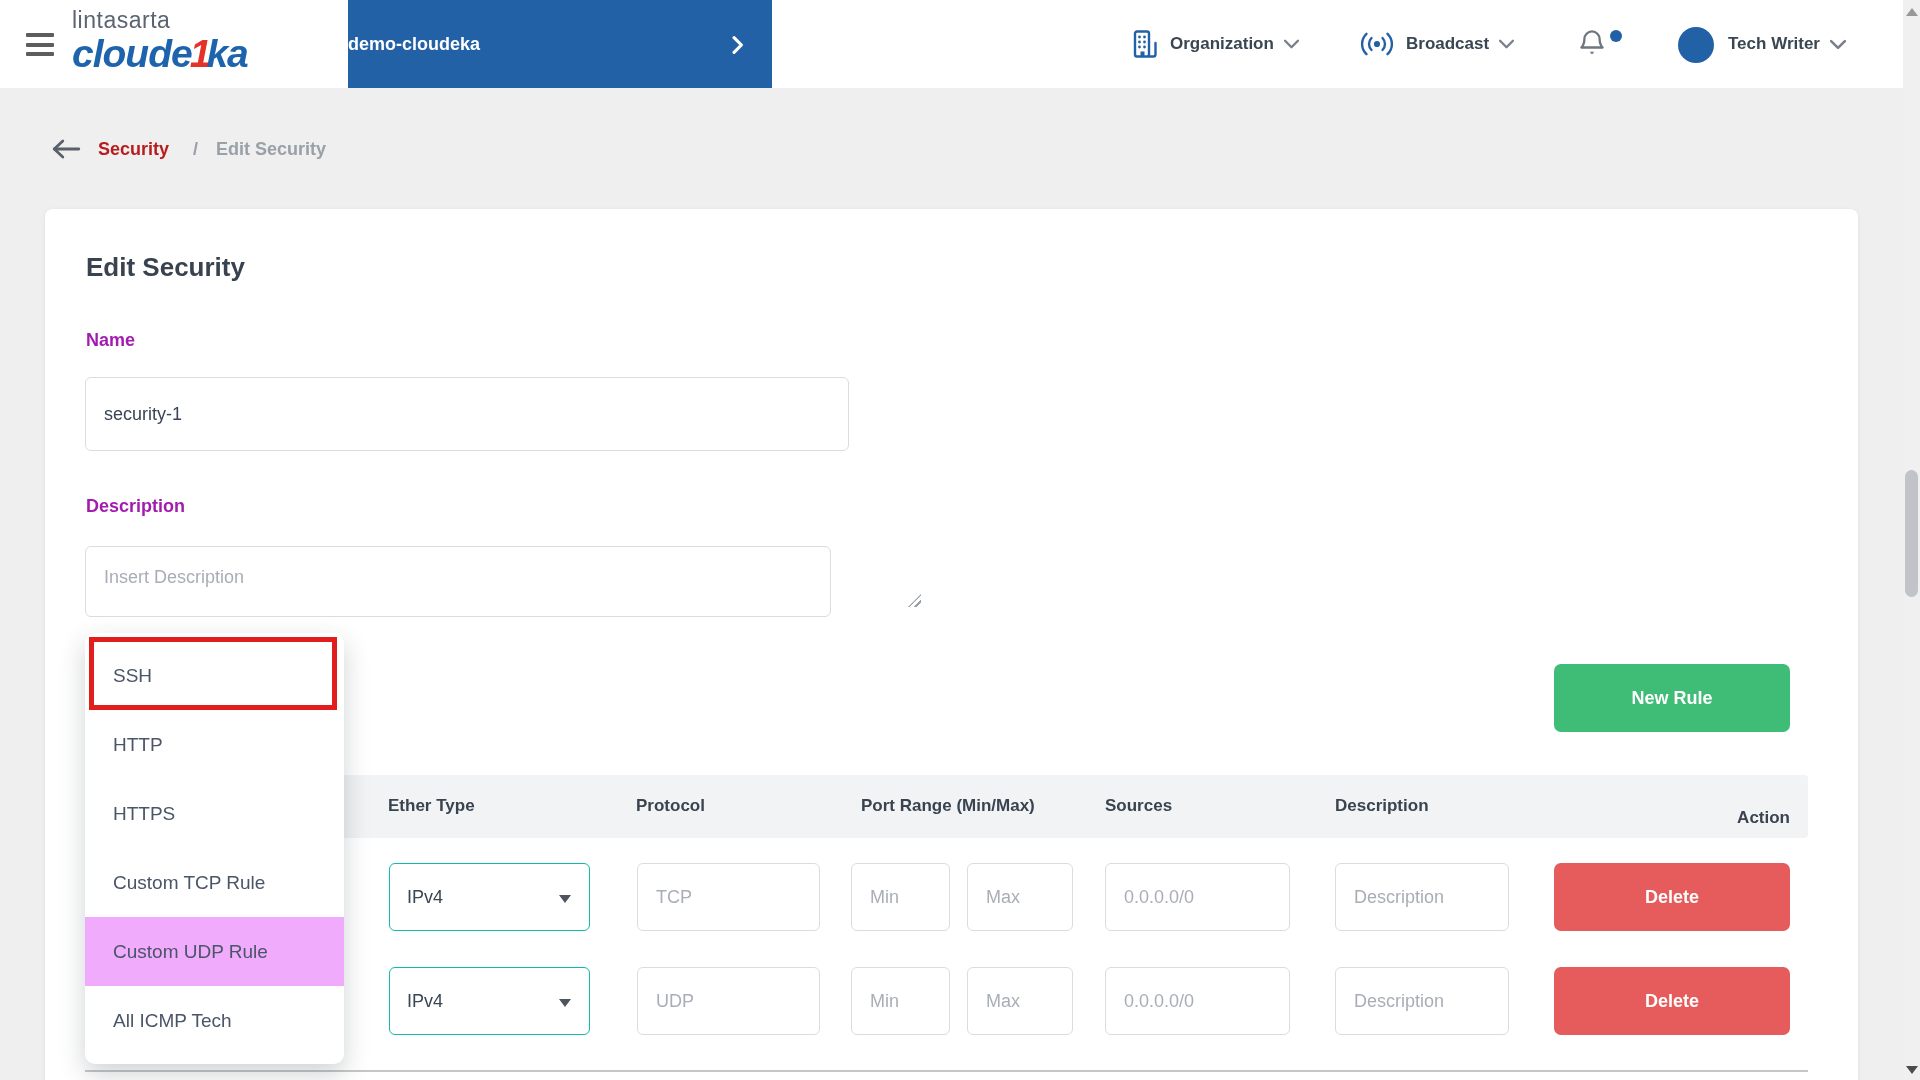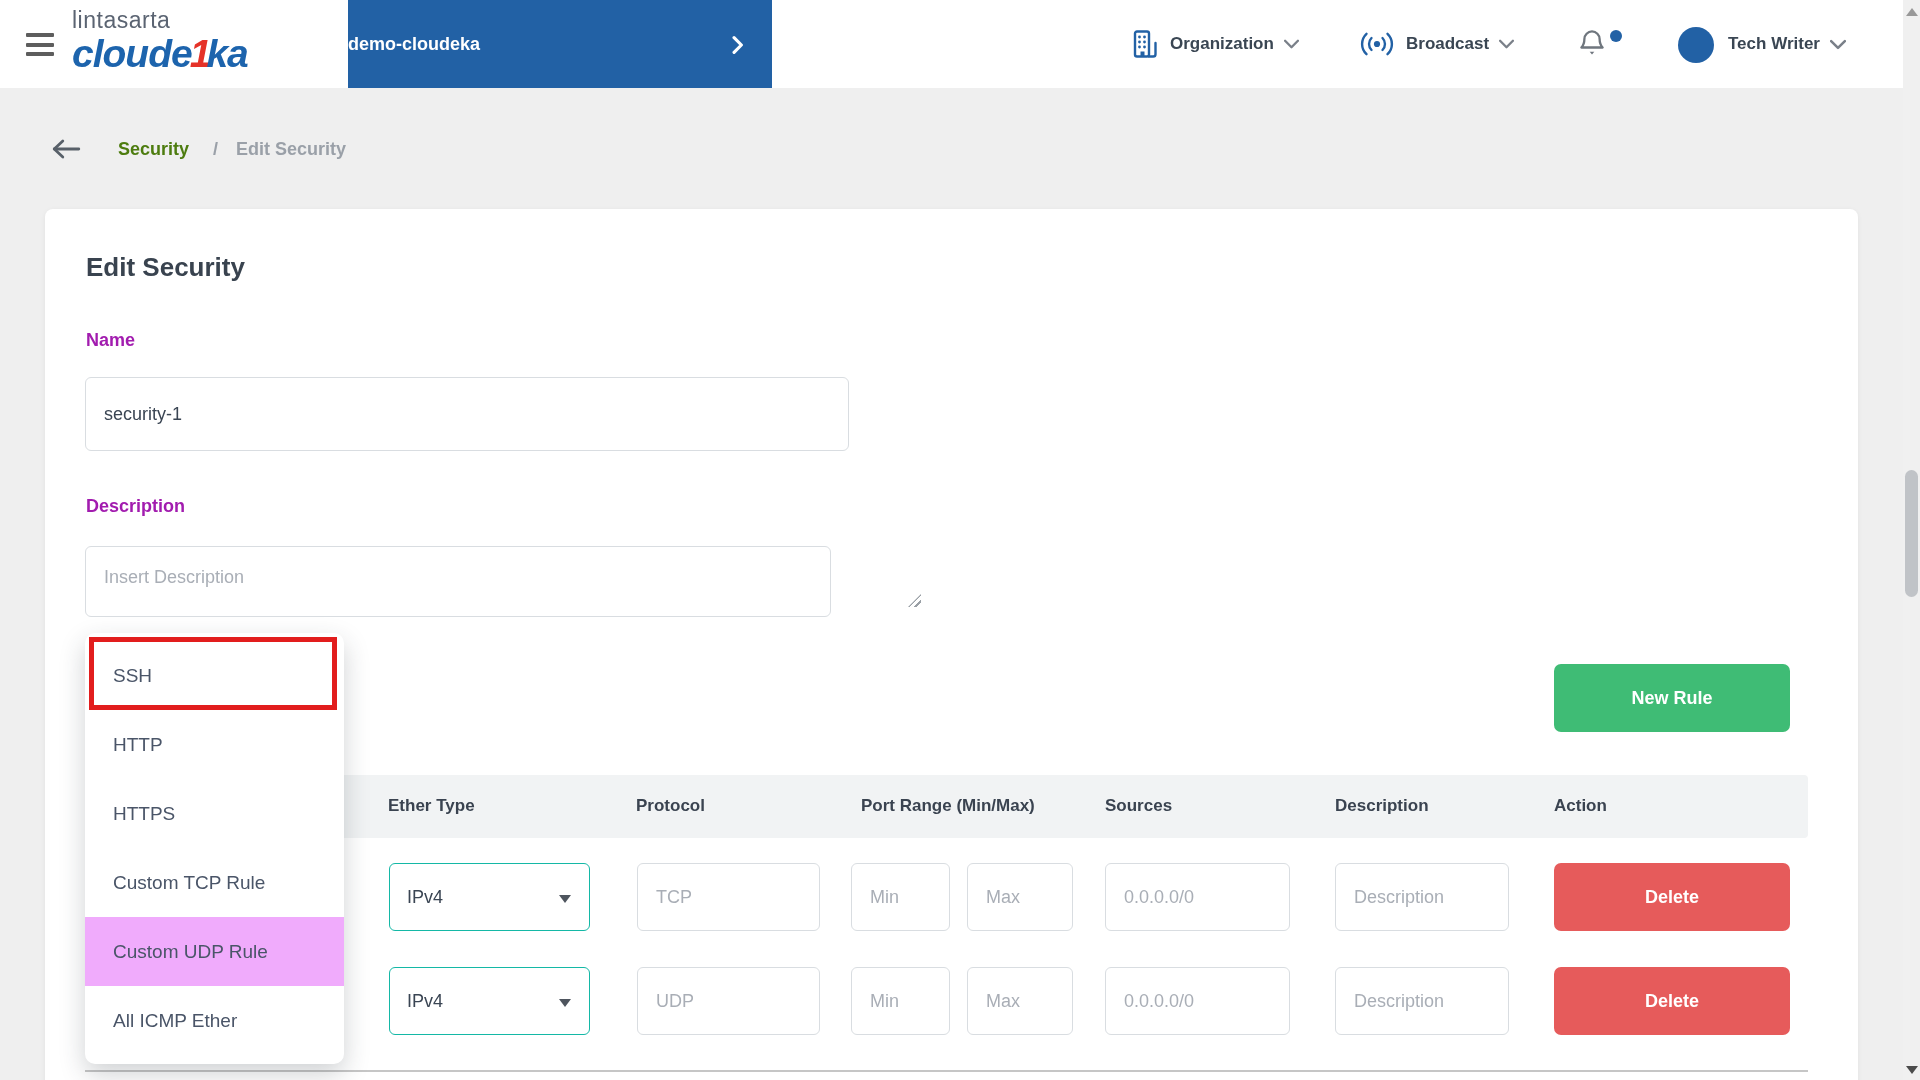--- a/index.html
+++ b/index.html
@@ -21,21 +21,21 @@
   .project-chip .pname { color:#fff; font-size:18px; font-weight:bold; }
   .project-chip svg { position:absolute; right:28px; top:36px; }
   .nav-item { position:absolute; top:0; height:88px; display:flex; align-items:center; gap:10px; cursor:pointer; }
   .nav-label { font-size:17px; font-weight:bold; color:#3a4653; }
   .bell-wrap { position:absolute; left:1578px; top:28px; width:44px; height:34px; cursor:pointer; }
   .notif-dot { position:absolute; left:32px; top:2px; width:12px; height:12px; border-radius:50%; background:#2261a5; }
   .avatar { position:absolute; left:1678px; top:27px; width:36px; height:36px; border-radius:50%; background:#2261a5; cursor:pointer; }
 
   
   .breadcrumb { position:absolute; left:50px; top:138px; display:flex; align-items:center; gap:16px; }
-  .crumb-link { color:#4d7c0f; font-size:18px; font-weight:bold; cursor:pointer;margin-left:20px; }
+  .crumb-link { color:#b91c1c; font-size:18px; font-weight:bold; cursor:pointer; }
   .crumb-sep  { color:#9aa0a8; font-size:18px; font-weight:bold; margin:0 2px 0 8px; }
   .crumb-cur  { color:#9aa0a8; font-size:18px; font-weight:bold; }
 
   
   .card { position:absolute; left:45px; top:209px; width:1813px; height:1010px; background:#fff;
           border-radius:8px; box-shadow:0 1px 5px rgba(0,0,0,.06); }
   .page-title { position:absolute; left:86px; top:252px; font-size:26px; font-weight:bold; color:#39434f; }
   .field-label { position:absolute; font-size:18px; font-weight:bold; color:#a21caf; }
   .text-input { position:absolute; border:1px solid #d9dde1; border-radius:6px; background:#fff;
                 font-family:"Liberation Sans", sans-serif; font-size:18px; color:#3a4553; padding:0 18px; outline:none; }
@@ -173,21 +173,21 @@
 <button class="btn btn-green" style="left:1554px; top:664px; width:236px; height:68px;">
   <span>New Rule</span>
 </button>
 
 <div class="thead"></div>
 <span class="th" style="left:388px;">Ether Type</span>
 <span class="th" style="left:636px;">Protocol</span>
 <span class="th" style="left:861px;">Port Range (Min/Max)</span>
 <span class="th" style="left:1105px;">Sources</span>
 <span class="th" style="left:1335px;">Description</span>
-<span class="th" style="left:1554px; width:236px; text-align:left;">Action</span>
+<span class="th" style="left:1554px; width:236px; text-align:right;margin-top:12px;">Action</span>
 
 <div>
   <div class="select-box" style="left:389px; top:863px;">
     <span class="val">IPv4</span>
     <span class="caret"></span>
   </div>
   <input class="text-input cell-input abs" style="left: 637px; top: 863px; width: 183px;" placeholder="TCP">
   <input class="text-input cell-input abs" style="left: 851px; top: 863px; width: 99px;" placeholder="Min">
   <input class="text-input cell-input abs" style="left: 967px; top: 863px; width: 106px;" placeholder="Max">
   <input class="text-input cell-input abs" style="left: 1105px; top: 863px; width: 185px;" placeholder="0.0.0.0/0">
@@ -213,21 +213,21 @@
 </div>
 
 <div class="divider"></div>
 
 <div class="dropdown">
   <div class="dd-item">SSH</div>
   <div class="dd-item">HTTP</div>
   <div class="dd-item">HTTPS</div>
   <div class="dd-item">Custom TCP Rule</div>
   <div class="dd-item selected">Custom UDP Rule</div>
-  <div class="dd-item">All ICMP Ether</div>
+  <div class="dd-item">All ICMP Tech</div>
 </div>
 <div class="red-outline"></div>
 
 <div class="sb-track">
   <div class="sb-up"></div>
   <div class="sb-thumb"></div>
   <div class="sb-down"></div>
 </div>
 
 </body></html>

